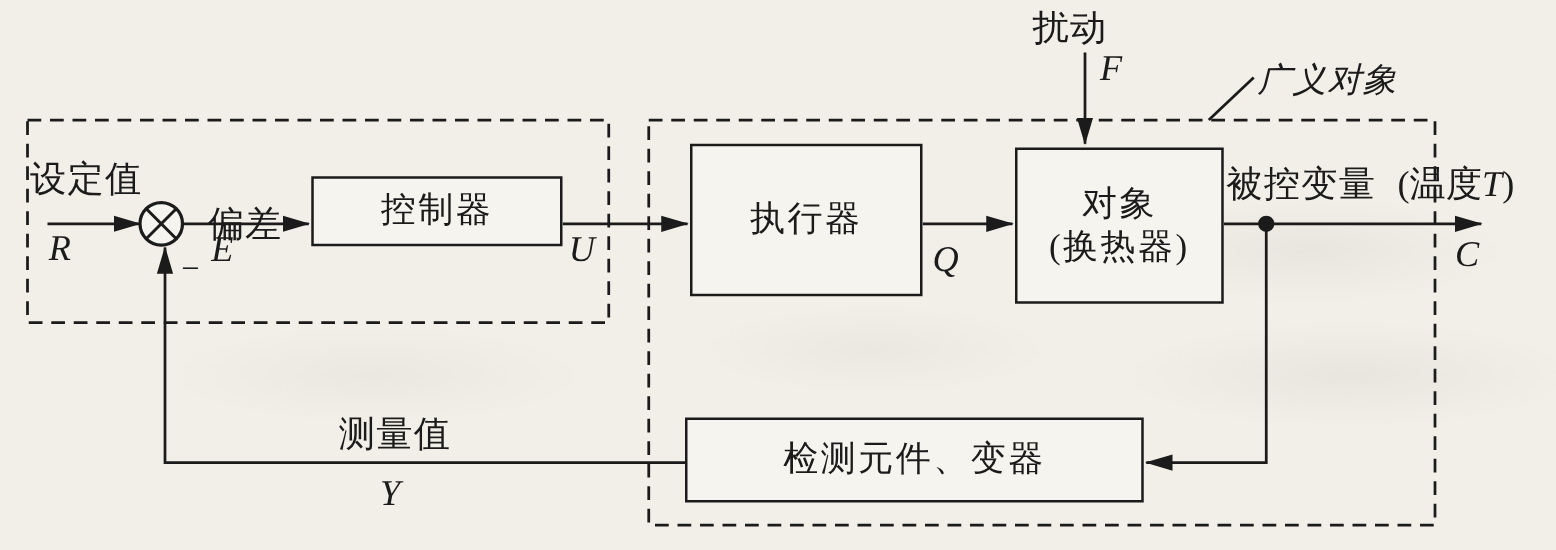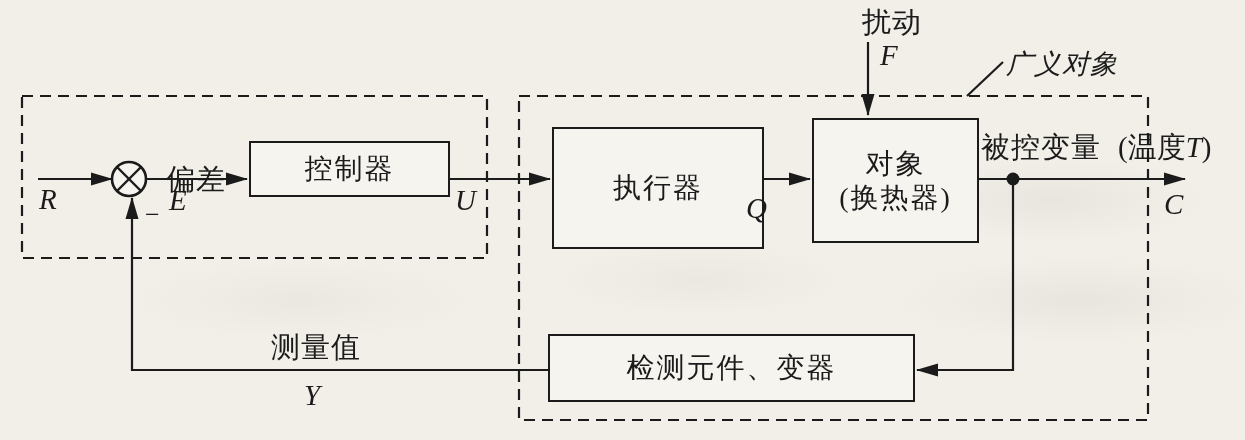--- a/index.html
+++ b/index.html
@@ -71,45 +71,46 @@
       <line x1="141" y1="167" x2="117" y2="191" stroke="#1b1b1b" stroke-width="2.4"></line>
     </g>
 
     <path class="wire" d="M967 96 L 1003 62" stroke-width="2"></path>
   </svg>
 
   <div class="block" style="left:249px;top:141px;width:201px;height:56px;">
     <span class="bl">控制器</span>
   </div>
 
-  <div class="block" style="left:552px;top:127px;width:212px;height:122px;">
+  <div class="block" style="left:552px;top:115px;width:186px;height:122px;">
     <span class="bl">执行器</span>
   </div>
 
   <div class="block" style="left:548px;top:334px;width:367px;height:68px;">
     <span class="bl">检测元件、变器</span>
   </div>
 
   <div class="block" style="left:812px;top:118px;width:167px;height:125px;">
     <span class="bl">对象</span>
     <span class="bl">(换热器)</span>
   </div>
 
+  <div class="lab" style="left:24px;top:124px;">设定值</div>
   <div class="sym" style="left:39px;top:183px;">R</div>
 
   <div class="lab" style="left:166px;top:124px;margin-top:36px;">偏差</div>
   <div class="sym" style="left:169px;top:184px;">E</div>
 
   <div class="lab small" style="left:145px;top:200px;">−</div>
 
   <div class="sym" style="left:455px;top:184px;">U</div>
 
   <div class="sym" style="left:746px;top:192px;">Q</div>
 
-  <div class="lab" style="left:862px;top:3px;">扰动</div>
+  <div class="lab" style="left:826px;top:3px;">扰动</div>
   <div class="sym" style="left:880px;top:39px;">F</div>
 
   <div class="lab" style="left:1006px;top:46px;font-size:27px;font-style:italic;">广义对象</div>
 
   <div class="lab" style="left:981px;top:128px;">被控变量</div>
   <div class="lab" style="left:1118px;top:128px;letter-spacing:0;">
     <span>(温度</span><span style="font-style:italic">T</span><span>)</span>
   </div>
 
   <div class="sym" style="left:1164px;top:188px;">C</div>

